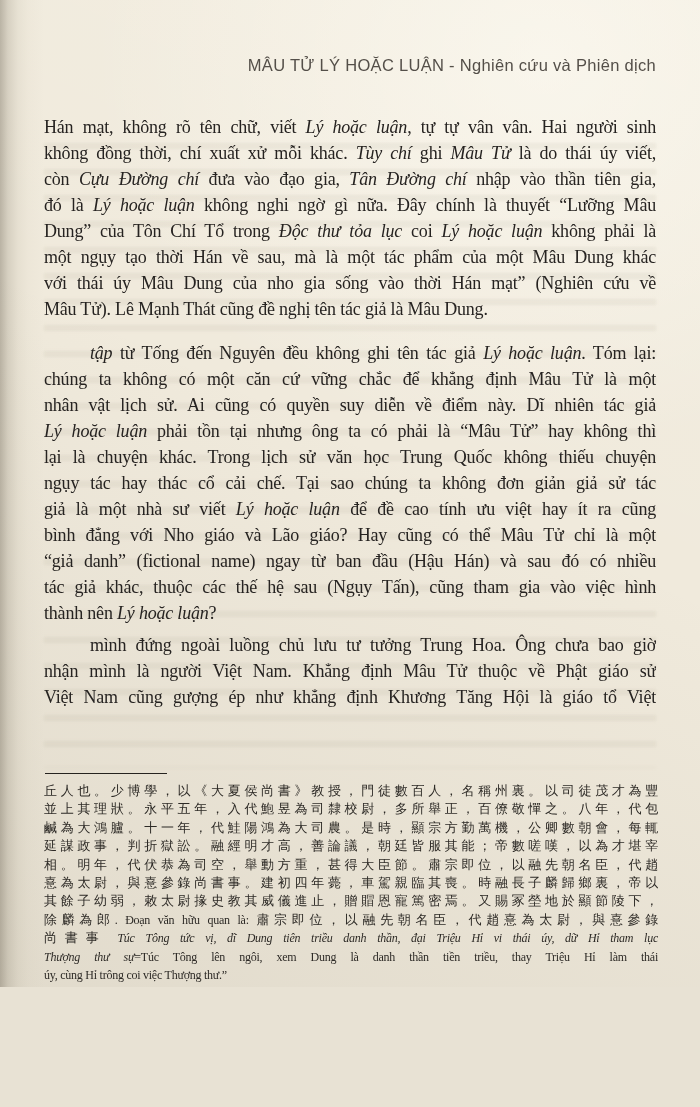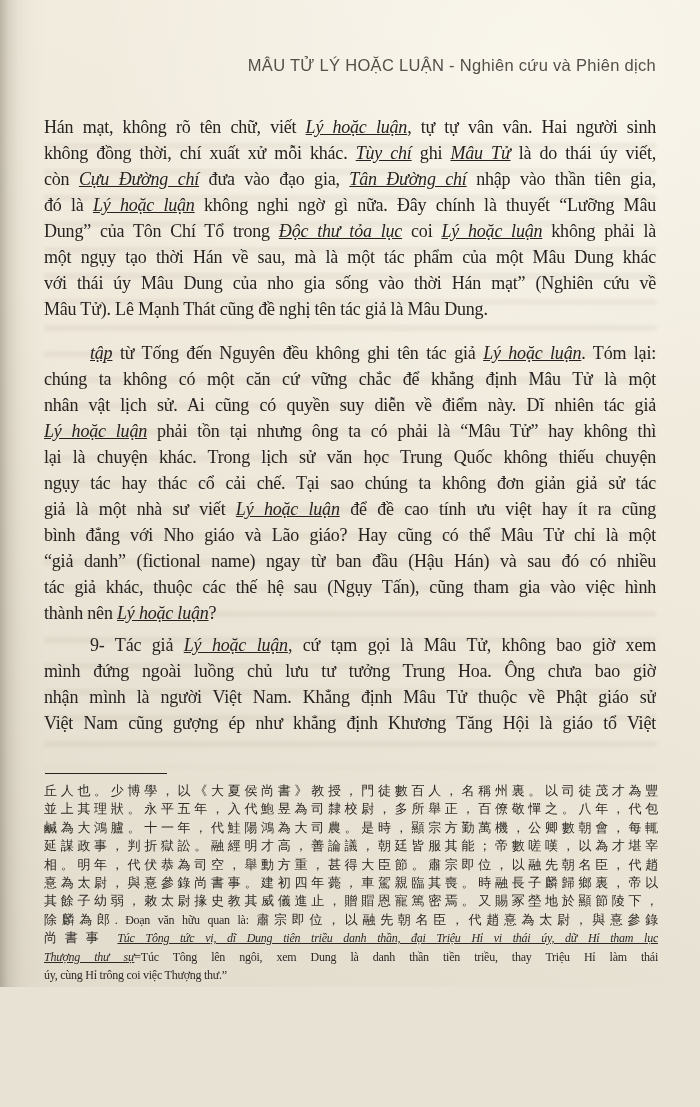--- a/index.html
+++ b/index.html
@@ -30,21 +30,21 @@
   .tline{
     font-size:18px;line-height:26px;height:26px;overflow:hidden;
     letter-spacing:-0.2px;
     text-align:justify;text-align-last:justify;
     white-space:nowrap;
   }
   .tline.end{text-align-last:left;}
   .para+.para{margin-top:18px;}
   .para:nth-child(3){margin-top:6px;}
   .para.indent .tline:first-child{text-indent:46px;}
-  .seg-i{font-style:italic;text-decoration:underline;}
+  .seg-i{font-style:italic;}
   .footnote-rule{
     position:absolute;top:773px;left:45px;width:122px;height:0;
     border-top:1.6px solid #26231f;
   }
   .footnote{position:absolute;top:781px;left:44px;width:614px;color:#2d2a26;}
   .fline{
     line-height:18.4px;height:18.4px;overflow:hidden;
     letter-spacing:-0.25px;
     text-align:justify;text-align-last:justify;
     white-space:nowrap;
@@ -88,21 +88,20 @@
         <div class="tline"><span class="seg-i">Lý hoặc luận</span><span class="seg-r"> phải tồn tại nhưng ông ta có phải là “Mâu Tử” hay không thì</span></div>
         <div class="tline"><span class="seg-r">lại là chuyện khác. Trong lịch sử văn học Trung Quốc không thiếu chuyện</span></div>
         <div class="tline"><span class="seg-r">ngụy tác hay thác cổ cải chế. Tại sao chúng ta không đơn giản giả sử tác</span></div>
         <div class="tline"><span class="seg-r">giả là một nhà sư viết </span><span class="seg-i">Lý hoặc luận</span><span class="seg-r"> để đề cao tính ưu việt hay ít ra cũng</span></div>
         <div class="tline"><span class="seg-r">bình đẳng với Nho giáo và Lão giáo? Hay cũng có thể Mâu Tử chỉ là một</span></div>
         <div class="tline"><span class="seg-r">“giả danh” (fictional name) ngay từ ban đầu (Hậu Hán) và sau đó có nhiều</span></div>
         <div class="tline"><span class="seg-r">tác giả khác, thuộc các thế hệ sau (Ngụy Tấn), cũng tham gia vào việc hình</span></div>
         <div class="tline end"><span class="seg-r">thành nên </span><span class="seg-i">Lý hoặc luận</span><span class="seg-r">?</span></div>
       </div>
       <div class="para indent">
-        <div class="tline"><span class="seg-r">9- Tác giả </span><span class="seg-i">Lý hoặc luận</span><span class="seg-r">, cứ tạm gọi là Mâu Tử, không bao giờ xem</span></div>
         <div class="tline"><span class="seg-r">mình đứng ngoài luồng chủ lưu tư tưởng Trung Hoa. Ông chưa bao giờ</span></div>
         <div class="tline"><span class="seg-r">nhận mình là người Việt Nam. Khẳng định Mâu Tử thuộc về Phật giáo sử</span></div>
         <div class="tline"><span class="seg-r">Việt Nam cũng gượng ép như khẳng định Khương Tăng Hội là giáo tổ Việt</span></div>
       </div>
     </div>
   <div class="footnote-rule"></div>
   <div class="footnote">
       <div class="fline"><span class="seg-c">丘人也。少博學，以《大夏侯尚書》教授，門徒數百人，名稱州裏。以司徒茂才為豐</span></div>
       <div class="fline"><span class="seg-c">並上其理狀。永平五年，入代鮑昱為司隸校尉，多所舉正，百僚敬憚之。八年，代包</span></div>
       <div class="fline"><span class="seg-c">鹹為大鴻臚。十一年，代鮭陽鴻為大司農。是時，顯宗方勤萬機，公卿數朝會，每輒</span></div>

